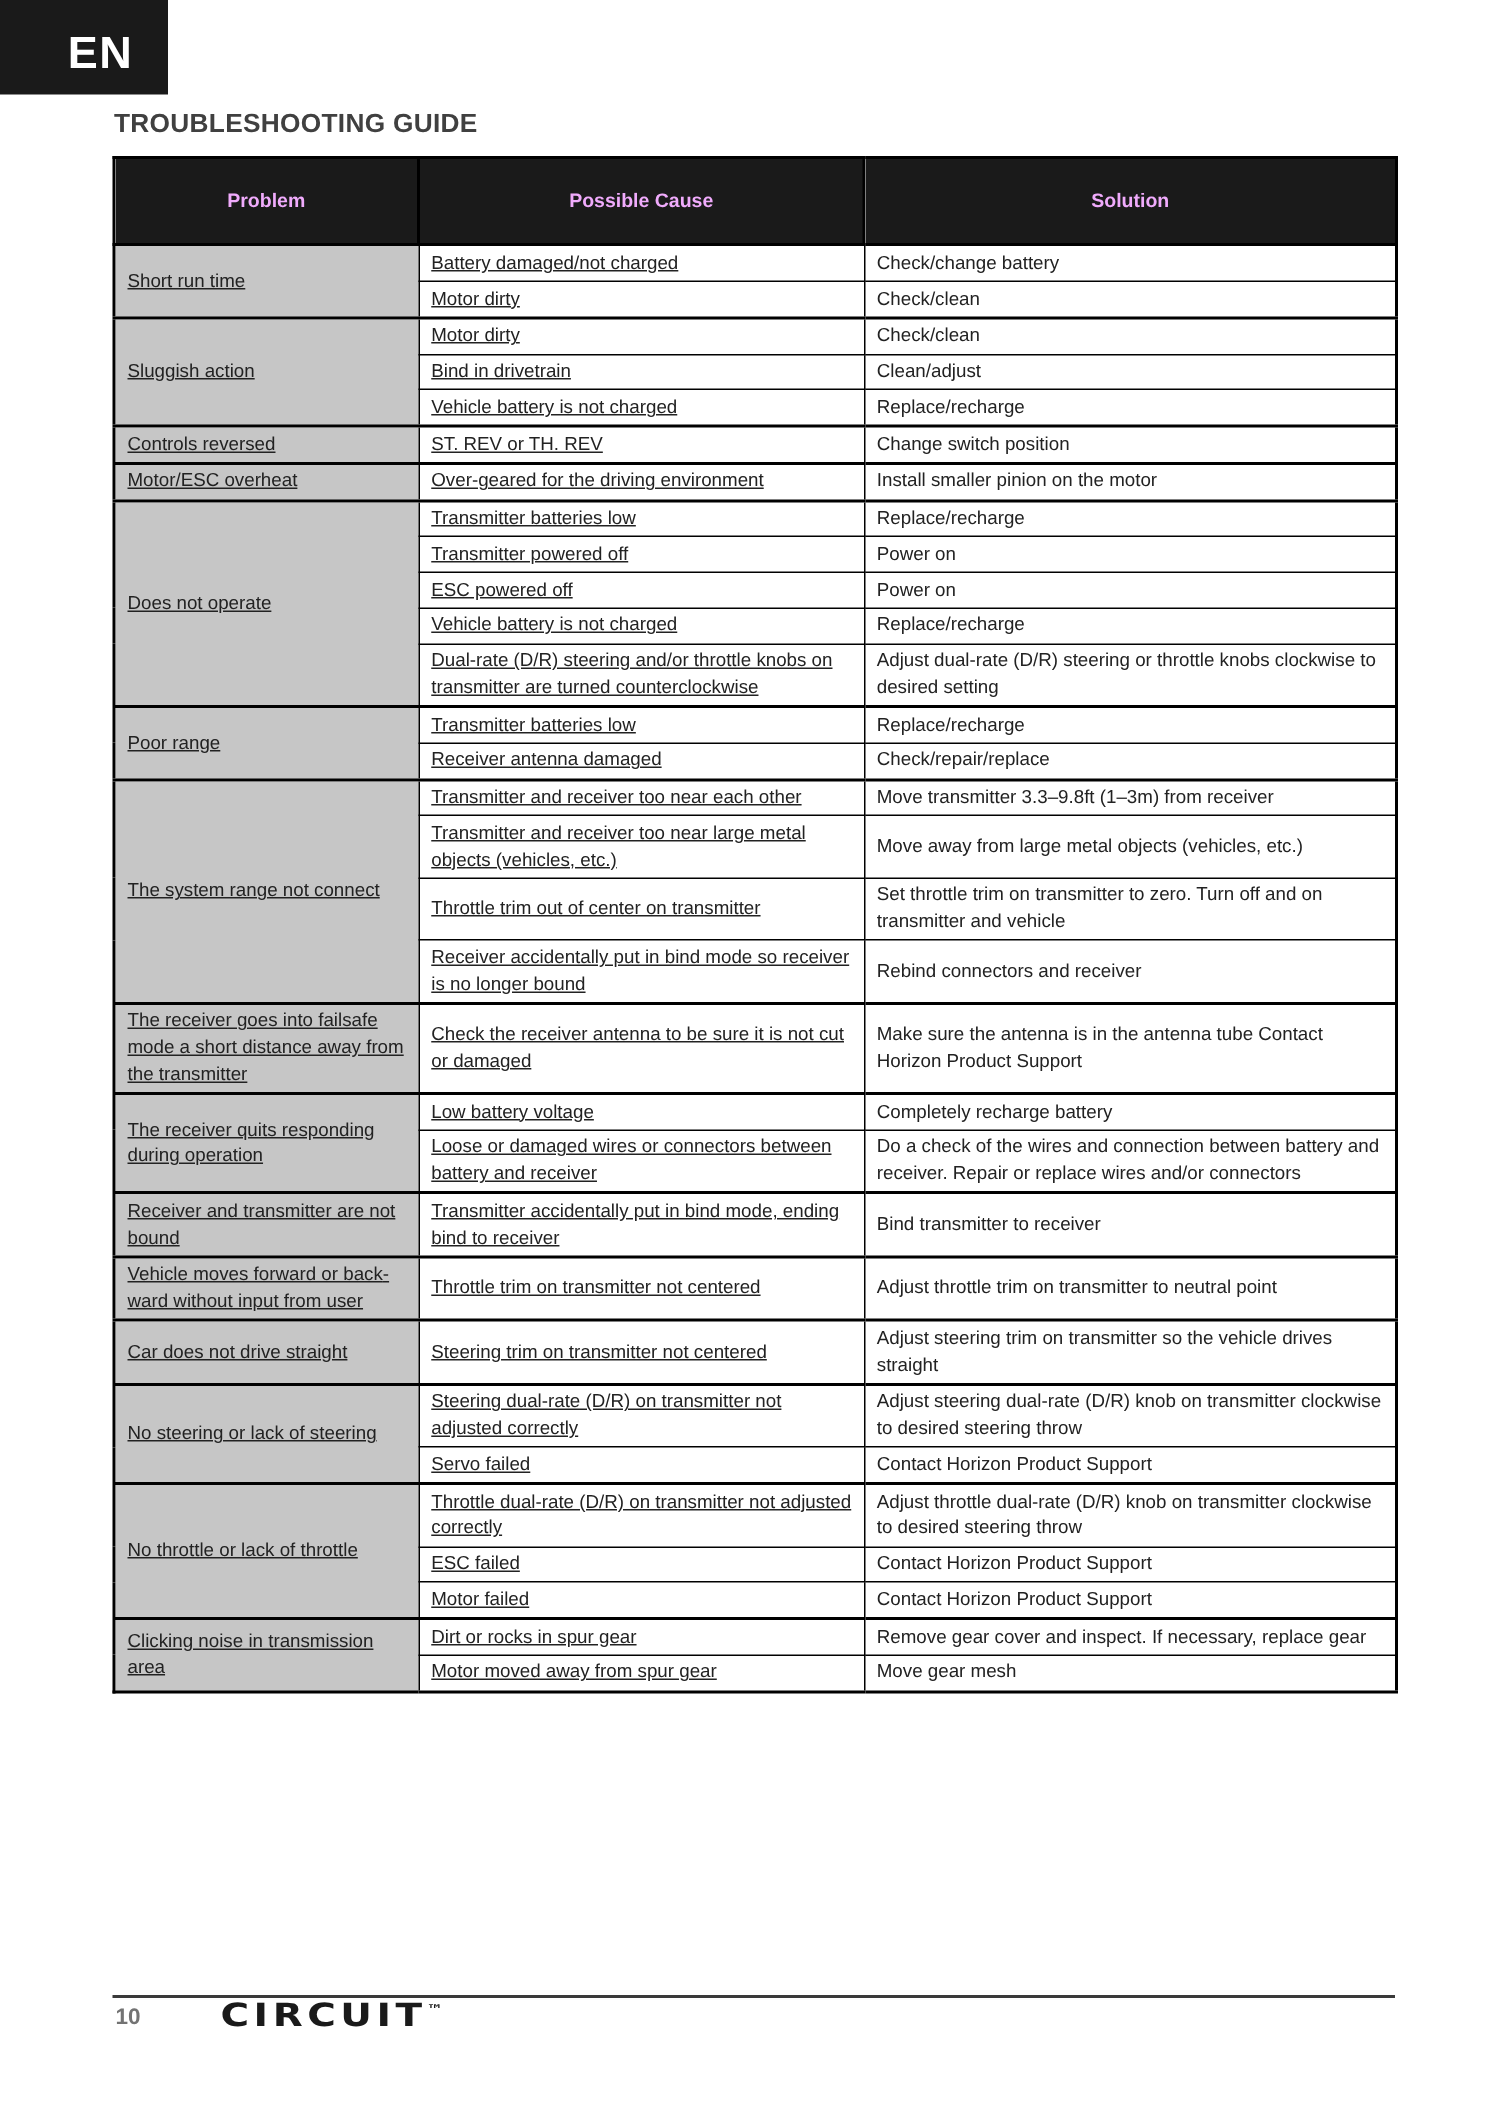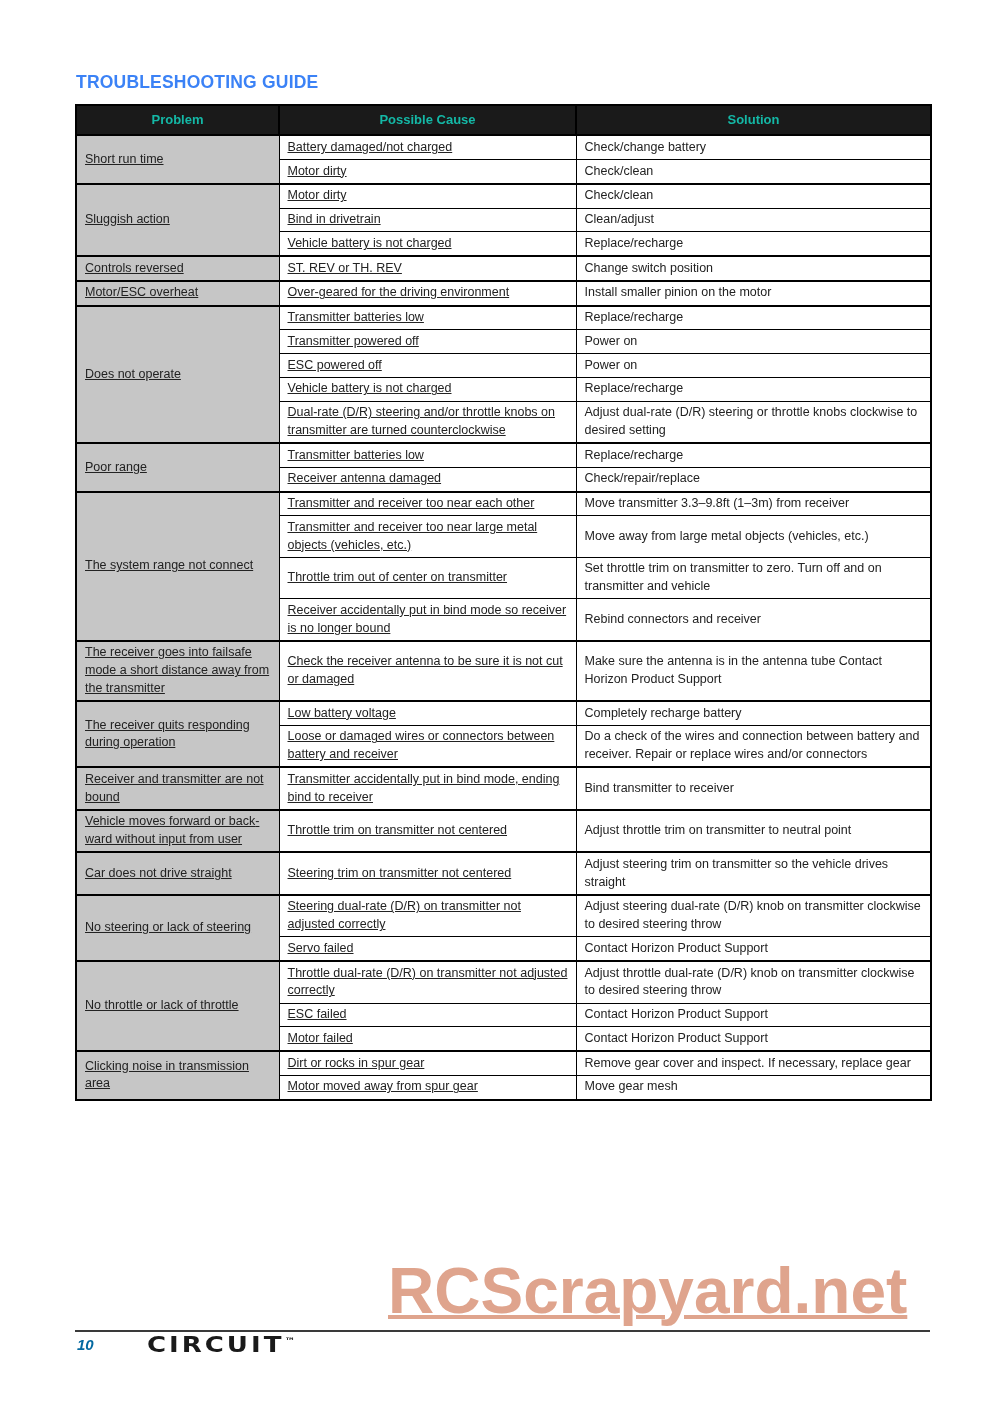--- a/index.html
+++ b/index.html
@@ -1,50 +1,53 @@
 <!DOCTYPE html>
 <html><head>
 <meta charset="utf-8">
 <style>
   html,body{margin:0;padding:0;background:#ffffff;}
   .page{position:relative;width:1000px;height:1406px;background:#ffffff;overflow:hidden;
         font-family:"Liberation Sans","DejaVu Sans",sans-serif;color:#1a1a1a;}
   .en-badge{position:absolute;left:0;top:0;width:112px;height:63px;background:#1a1a1a;
             display:flex;align-items:center;justify-content:center;}
   .en-badge span{color:#ffffff;font-weight:bold;font-size:30px;letter-spacing:1px;margin-left:22px;margin-top:8px;}
-  .title{position:absolute;left:76px;top:72px;font-size:17.5px;font-weight:bold;letter-spacing:.2px;color:#3b82f6;}
+  .title{position:absolute;left:76px;top:72px;font-size:17.5px;font-weight:bold;letter-spacing:.2px;color:#404040;}
   .tbl-wrap{position:absolute;left:75px;top:104px;width:855px;}
   table.ts{border-collapse:collapse;width:855px;table-layout:fixed;
            font-size:12.5px;line-height:1.42;color:#222;}
   table.ts th, table.ts td{border:1px solid #000;padding:2.5px 8px;vertical-align:middle;
            overflow:hidden;}
-  table.ts th{background:#1a1a1a;color:#14b8a6;font-size:13px;font-weight:bold;
-           text-align:center;padding:5px 4px;border:2px solid #000;}
+  table.ts th{background:#1a1a1a;color:#f0abfc;font-size:13px;font-weight:bold;
+           text-align:center;padding:19px 4px;border:2px solid #000;}
   table.ts{border:2px solid #000;}
   td.problem{background:#c6c6c6;border-left:2px solid #000;border-right:2px solid #000;text-decoration:underline;}
   td.cause{border-right:2px solid #000;text-decoration:underline;}
   td.solution{border-right:2px solid #000;margin-top:29px;}
   tr.group-start td{border-top:2px solid #000;}
   tr:last-child td{border-bottom:2px solid #000;}
   .watermark{position:absolute;left:388px;top:1254px;width:612px;
              font-family:cursive,sans-serif;font-size:64px;font-weight:bold;
              color:#dfa48d;text-decoration:underline;text-decoration-thickness:4px;
              white-space:nowrap;letter-spacing:0px;}
   .footer-rule{position:absolute;left:75px;top:1330px;width:855px;height:2px;background:#3a3a3a;}
-  .page-number{position:absolute;left:77px;top:1336px;font-size:15px;font-weight:bold;color:#0369a1;font-style:italic;}
+  .page-number{position:absolute;left:77px;top:1336px;font-size:15px;font-weight:bold;color:#737373;}
   .logo{position:absolute;left:147px;top:1332px;font-family:"DejaVu Sans","Liberation Sans",sans-serif;
         font-weight:900;font-size:26px;letter-spacing:3px;color:#1a1a1a;
         transform:scaleY(0.82);transform-origin:top left;}
   .logo sup{font-size:11px;font-weight:bold;letter-spacing:0;}
 </style>
 </head>
 <body>
 
 <div class="page">
 
+  <div class="en-badge">
+    <span>EN</span>
+  </div>
 
   <div class="title">TROUBLESHOOTING GUIDE</div>
 
   <div class="tbl-wrap">
     <table class="ts">
       <colgroup>
         <col style="width:203px">
         <col style="width:297px">
         <col style="width:355px">
       </colgroup>
@@ -192,19 +195,18 @@
             <td class="solution">Remove gear cover and inspect. If necessary, replace gear</td>
           </tr>
           <tr>
             <td class="cause">Motor moved away from spur gear</td>
             <td class="solution">Move gear mesh</td>
           </tr>
         </tbody>
     </table>
   </div>
 
-  <div class="watermark">RCScrapyard.net</div>
 
   <div class="footer-rule"></div>
   <div class="page-number">10</div>
   <div class="logo"><span>CIRCUIT</span><sup>™</sup></div>
 
 </div>
 
 </body></html>

